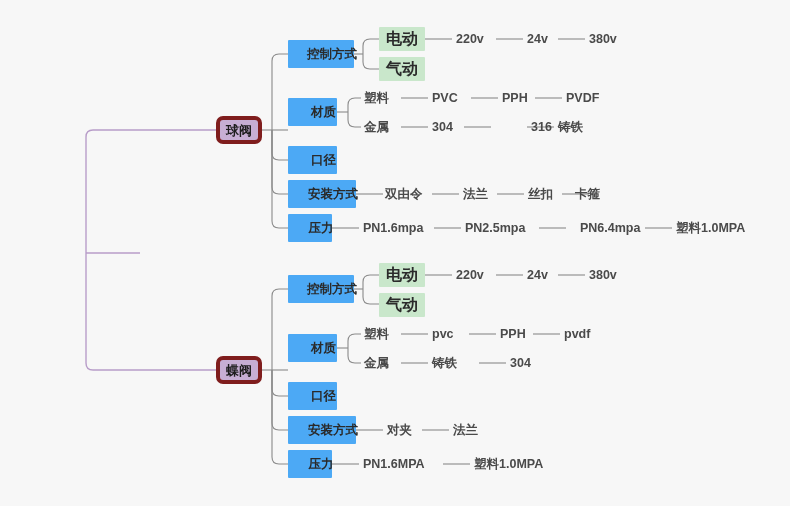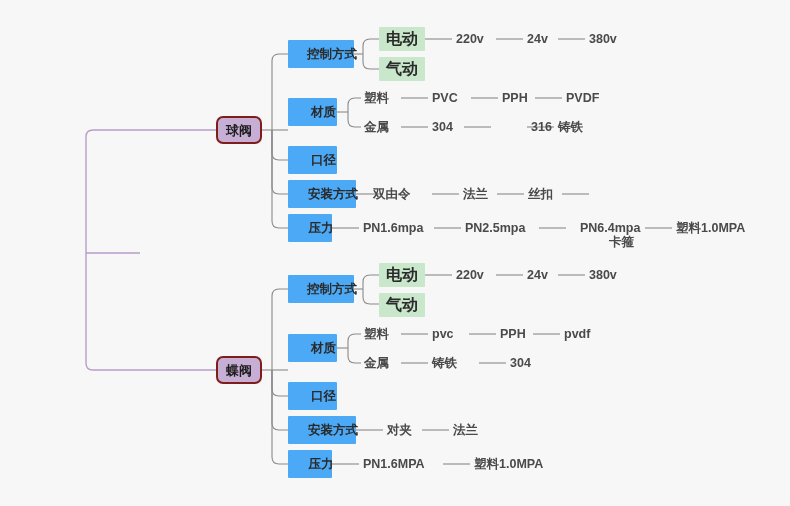--- a/index.html
+++ b/index.html
@@ -42,21 +42,21 @@
     color: #1a1a1a;
     border-radius: 8px;
     font-size: 21px;
     font-weight: bold;
     letter-spacing: 1px;
     padding: 0 16px;
   }
   
   .node.lvl1 {
     background: #c7aed4;
-    border: 2px solid #7f1d1d;
+    border: 4px solid #7f1d1d;
     color: #1d1d1d;
     border-radius: 7px;
     font-size: 13px;
     font-weight: bold;
   }
   
   .node.lvl2 {
     background: #4ca9f5;
     color: #2a2a2a;
     font-size: 12.5px;
@@ -211,30 +211,30 @@
     <span>铸铁</span>
   </div>
 
   <div class="node lvl2" style="left:288px; top:146px; width:49px; height:28px;">
     <span>口径</span>
   </div>
 
   <div class="node lvl2" style="left:288px; top:180px; width:68px; height:28px;">
     <span>安装方式</span>
   </div>
-  <div class="node leaf" style="left:373px; top:186px; height:16px;">
+  <div class="node leaf" style="left:385px; top:186px; height:16px;">
     <span>双由令</span>
   </div>
   <div class="node leaf" style="left:463px; top:186px; height:16px;">
     <span>法兰</span>
   </div>
   <div class="node leaf" style="left:528px; top:186px; height:16px;">
     <span>丝扣</span>
   </div>
-  <div class="node leaf" style="left:609px; top:186px; height:16px;margin-top:48px;">
+  <div class="node leaf" style="left:575px; top:186px; height:16px;">
     <span>卡箍</span>
   </div>
 
   <div class="node lvl2" style="left:288px; top:214px; width:44px; height:28px;">
     <span>压力</span>
   </div>
   <div class="node leaf" style="left:363px; top:220px; height:16px;">
     <span>PN1.6mpa</span>
   </div>
   <div class="node leaf" style="left:465px; top:220px; height:16px;">

